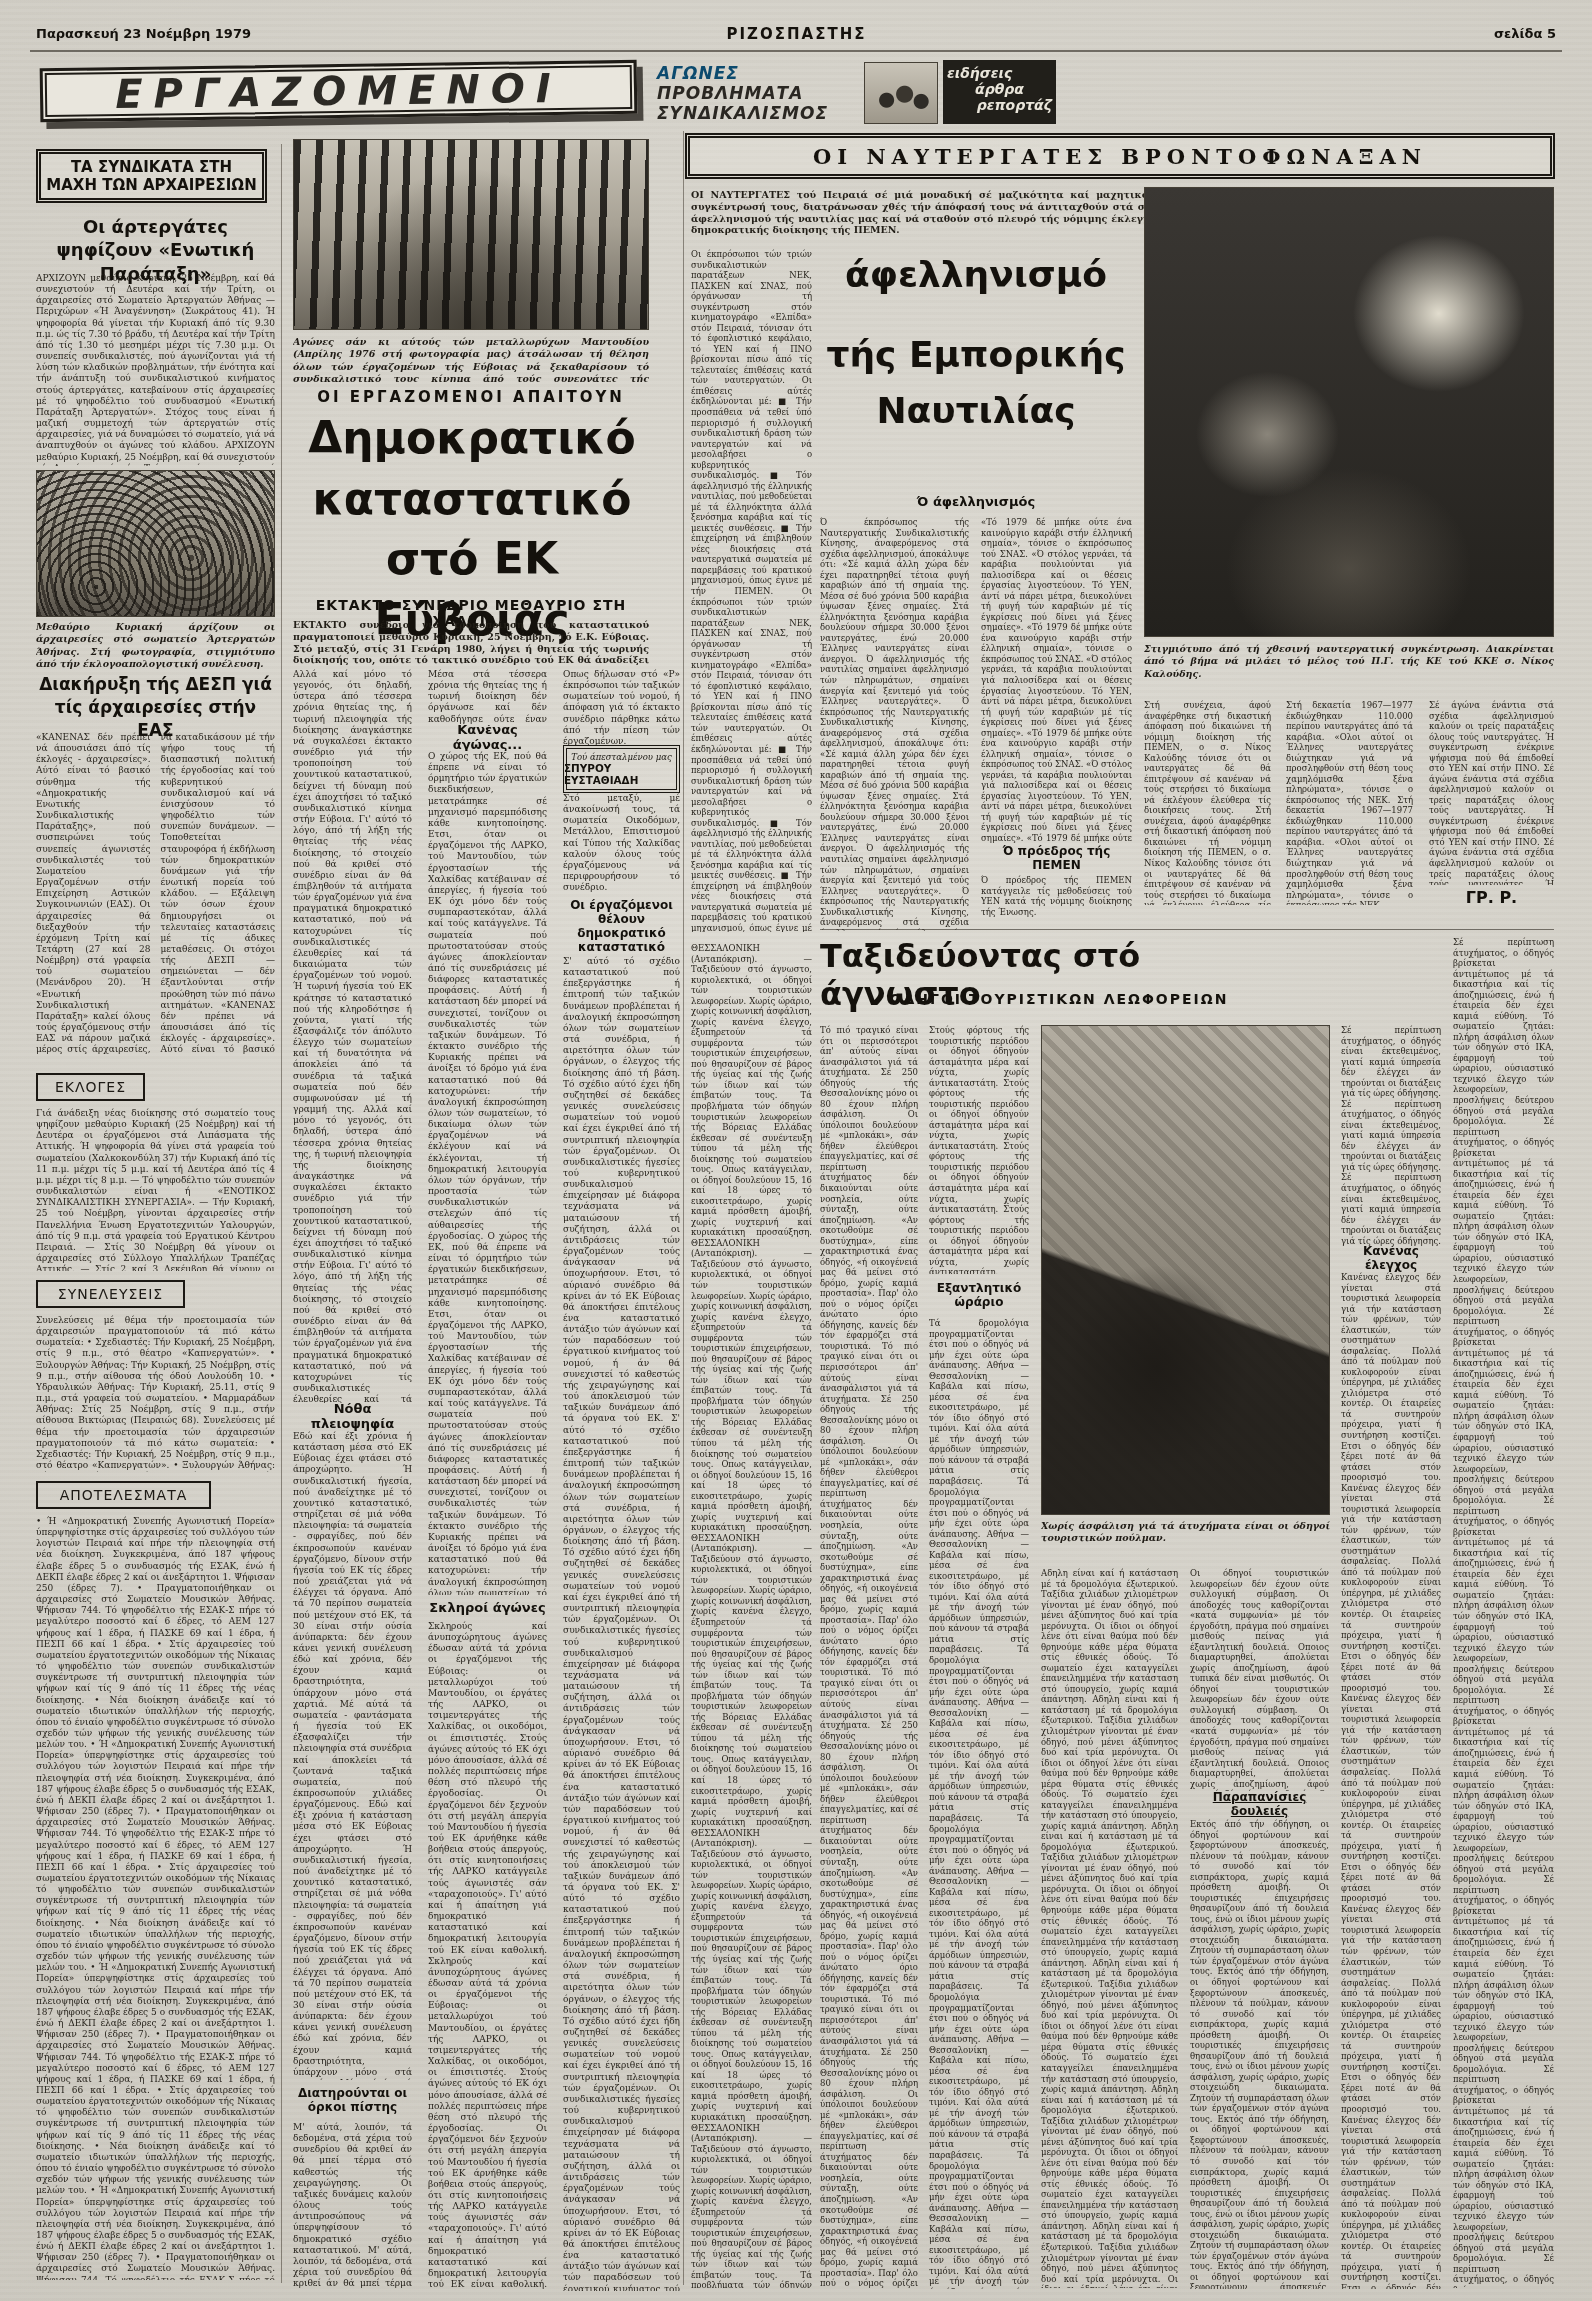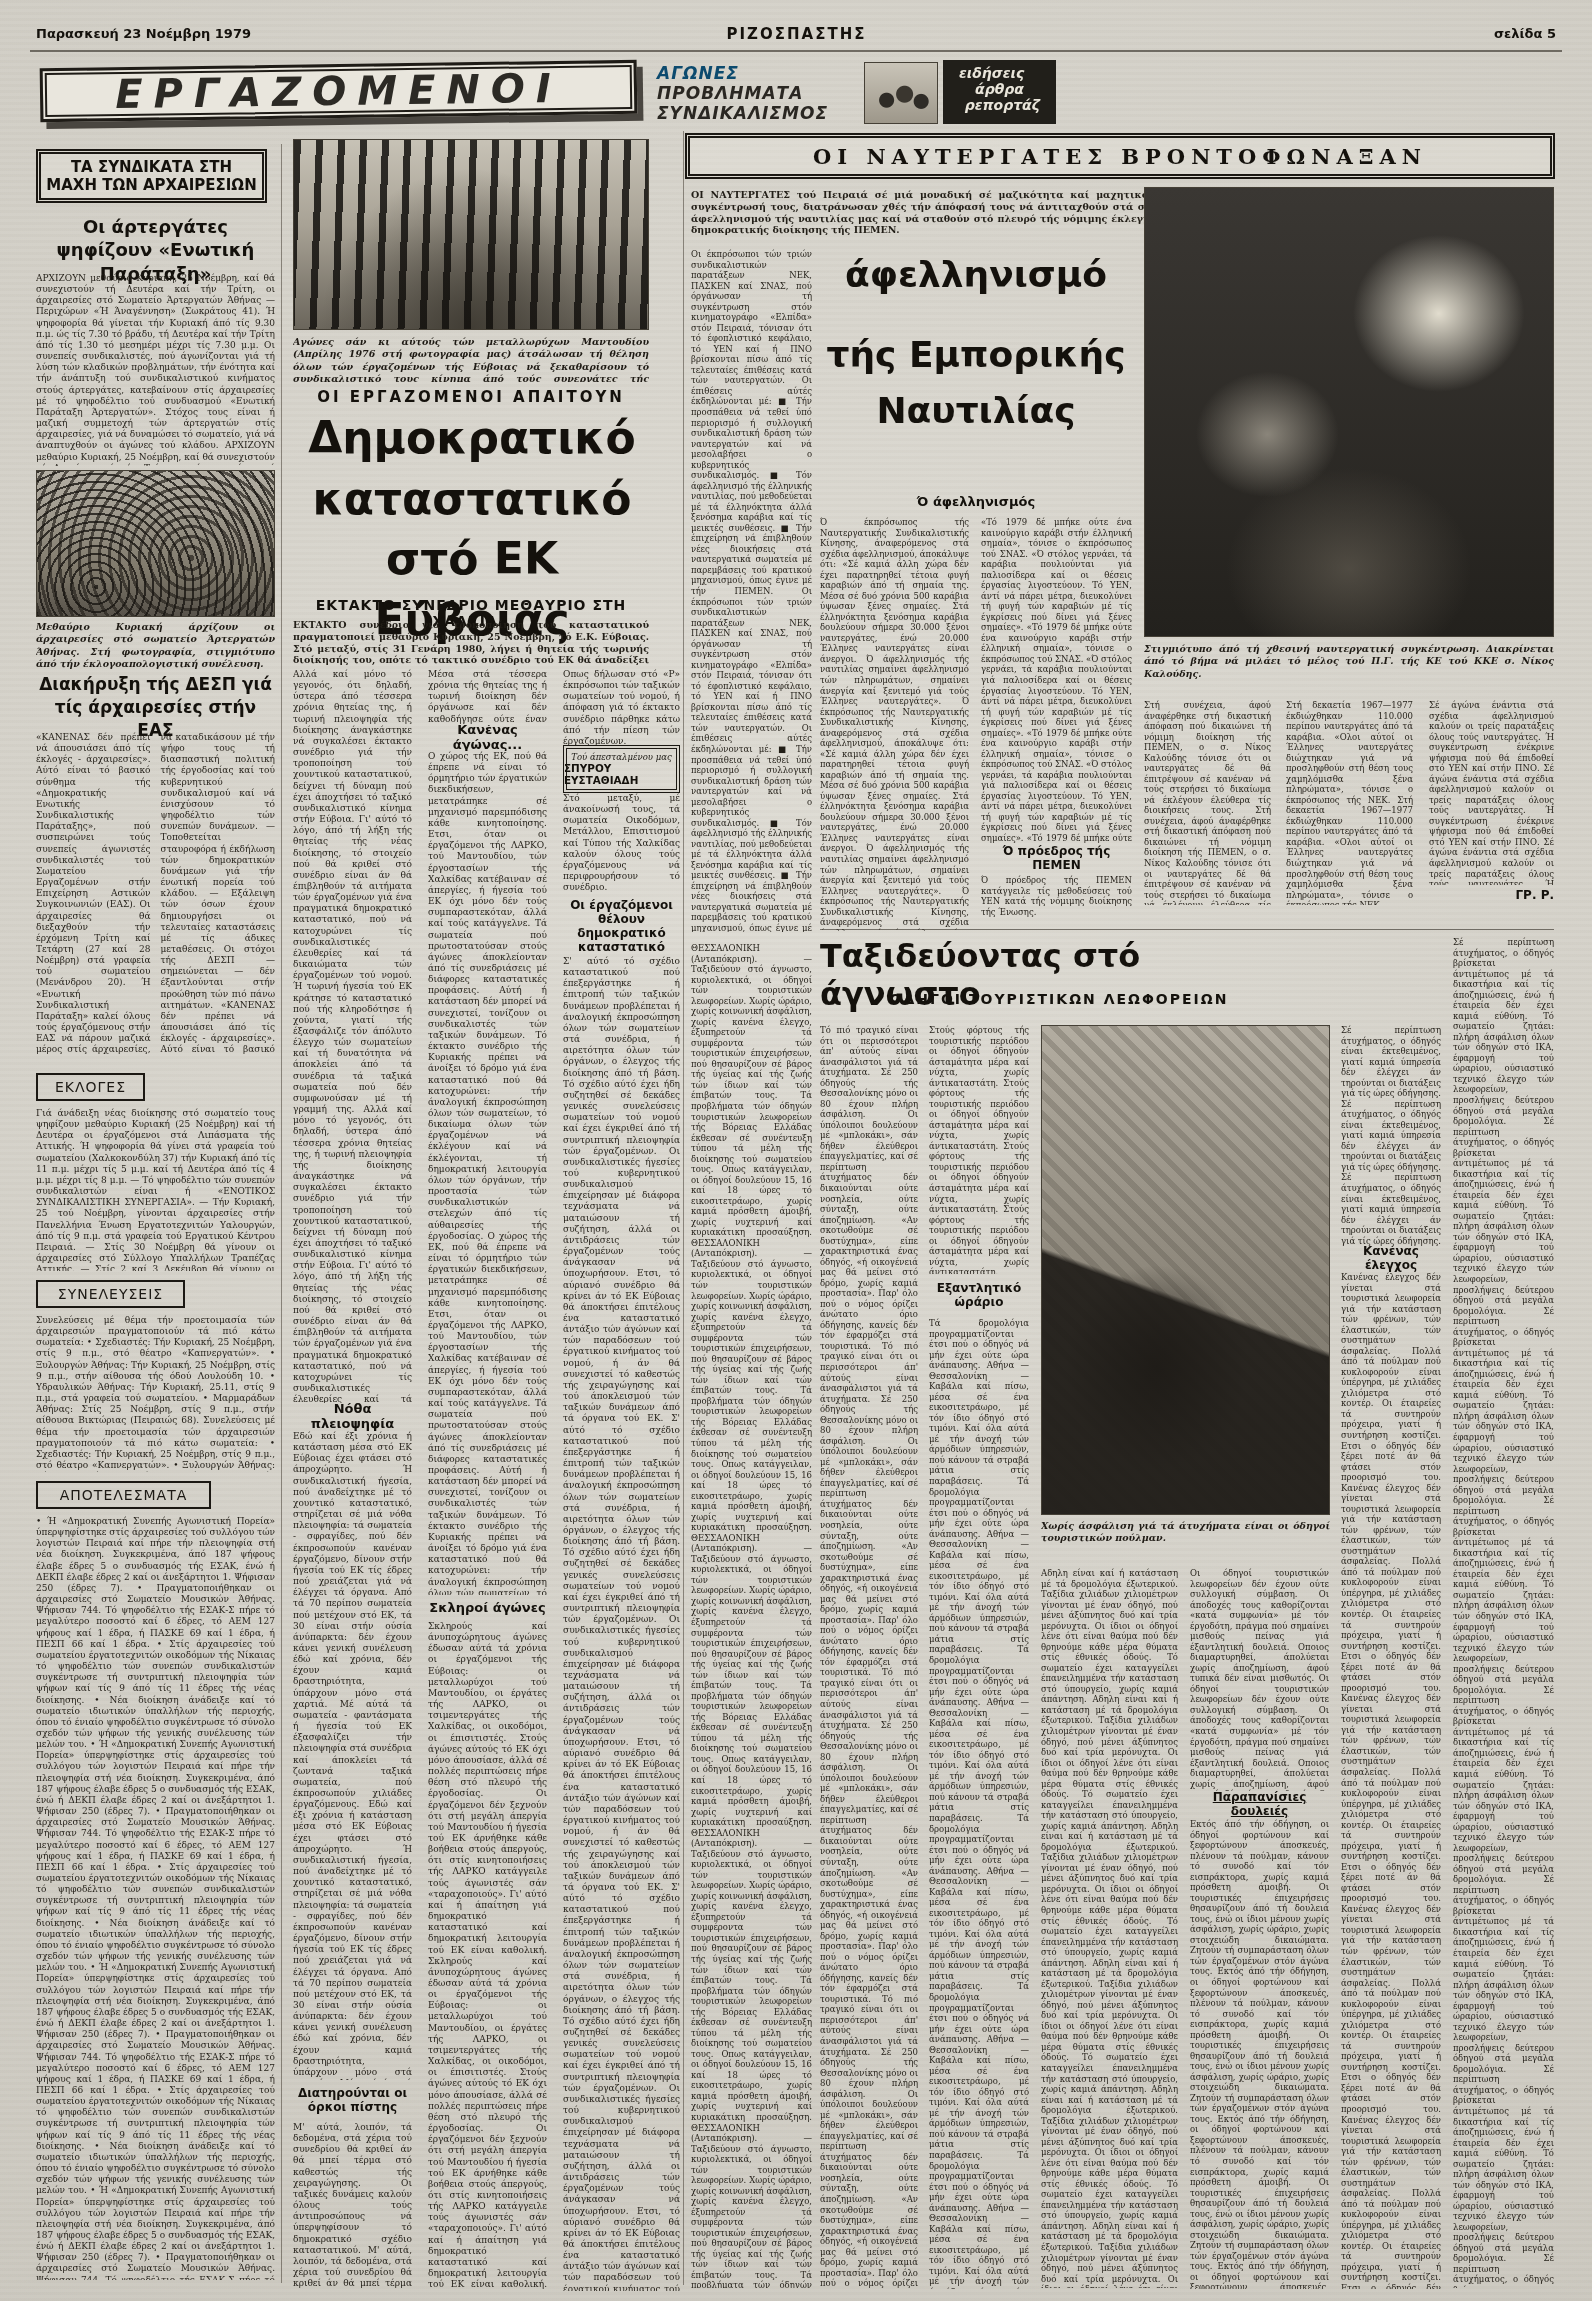--- a/index.html
+++ b/index.html
@@ -43,21 +43,21 @@
   <div class="b" style="left:657px;top:63px;width:199px;height:60px;">
     <div class="hl" style="font-size:17px;font-style:italic;letter-spacing:1px;color:#0c4a6e;">ΑΓΩΝΕΣ</div>
     <div class="hl" style="font-size:17px;font-style:italic;letter-spacing:1px;color:#2a2722;">ΠΡΟΒΛΗΜΑΤΑ</div>
     <div class="hl" style="font-size:17px;font-style:italic;letter-spacing:1px;color:#2a2722;">ΣΥΝΔΙΚΑΛΙΣΜΟΣ</div>
   </div>
   <div class="b photo" style="left:864px;top:62px;width:74px;height:62px;
        background:radial-gradient(circle at 30% 62%, #2e2b26 7px, transparent 8px),
                   radial-gradient(circle at 55% 52%, #3a362f 8px, transparent 9px),
                   radial-gradient(circle at 78% 64%, #2e2b26 7px, transparent 8px),
                   linear-gradient(180deg,#c9c4b8,#9d978a);"></div>
-  <div class="b" style="left:943px;top:60px;width:113px;height:64px;background:#211f1a;padding:5px 16px;box-sizing:border-box;">
+  <div class="b" style="left:943px;top:60px;width:113px;height:64px;background:#211f1a;padding:5px 4px;box-sizing:border-box;">
     <div style="font-family:'DejaVu Sans',sans-serif;font-weight:bold;font-style:italic;font-size:14px;color:#e9e5da;">ειδήσεις</div>
     <div style="font-family:'DejaVu Sans',sans-serif;font-weight:bold;font-style:italic;font-size:14px;color:#e9e5da;text-align:center;">άρθρα</div>
     <div style="font-family:'DejaVu Sans',sans-serif;font-weight:bold;font-style:italic;font-size:14px;color:#e9e5da;text-align:right;">ρεπορτάζ</div>
   </div>
 
   <div class="b vrule" style="left:281px;top:144px;height:2139px;"></div>
   <div class="b vrule" style="left:683px;top:131px;height:2154px;"></div>
 
   <div class="b boxed" style="left:36px;top:149px;width:231px;height:54px;">
     <span class="hl" style="font-size:15px;">ΤΑ ΣΥΝΔΙΚΑΤΑ ΣΤΗ</span>
@@ -145,21 +145,21 @@
   <div class="b txt s fillblock" style="left:820px;top:517px;width:149px;height:414px;">Ό έκπρόσωπος τής Ναυτεργατικής Συνδικαλιστικής Κίνησης, άναφερόμενος στά σχέδια άφελληνισμού, άποκάλυψε ότι: «Σέ καμιά άλλη χώρα δέν έχει παρατηρηθεί τέτοια φυγή καραβιών άπό τή σημαία της. Μέσα σέ δυό χρόνια 500 καράβια ύψωσαν ξένες σημαίες. Στά έλληνόκτητα ξενόσημα καράβια δουλεύουν σήμερα 30.000 ξένοι ναυτεργάτες, ένώ 20.000 Έλληνες ναυτεργάτες είναι άνεργοι. Ό άφελληνισμός τής ναυτιλίας σημαίνει άφελληνισμό τών πληρωμάτων, σημαίνει άνεργία καί ξενιτεμό γιά τούς Έλληνες ναυτεργάτες». Ό έκπρόσωπος τής Ναυτεργατικής Συνδικαλιστικής Κίνησης, άναφερόμενος στά σχέδια άφελληνισμού, άποκάλυψε ότι: «Σέ καμιά άλλη χώρα δέν έχει παρατηρηθεί τέτοια φυγή καραβιών άπό τή σημαία της. Μέσα σέ δυό χρόνια 500 καράβια ύψωσαν ξένες σημαίες. Στά έλληνόκτητα ξενόσημα καράβια δουλεύουν σήμερα 30.000 ξένοι ναυτεργάτες, ένώ 20.000 Έλληνες ναυτεργάτες είναι άνεργοι. Ό άφελληνισμός τής ναυτιλίας σημαίνει άφελληνισμό τών πληρωμάτων, σημαίνει άνεργία καί ξενιτεμό γιά τούς Έλληνες ναυτεργάτες». Ό έκπρόσωπος τής Ναυτεργατικής Συνδικαλιστικής Κίνησης, άναφερόμενος στά σχέδια άφελληνισμού, άποκάλυψε ότι: «Σέ καμιά άλλη χώρα δέν έχει παρατηρηθεί τέτοια φυγή καραβιών άπό τή σημαία της. Μέσα σέ δυό χρόνια 500 καράβια ύψωσαν ξένες σημαίες. Στά έλληνόκτητα ξενόσημα καράβια δουλεύουν σήμερα 30.000 ξένοι ναυτεργάτες, ένώ 20.000 Έλληνες ναυτεργάτες είναι άνεργοι. Ό άφελληνισμός τής ναυτιλίας σημαίνει άφελληνισμό τών πληρωμάτων, σημαίνει άνεργία καί ξενιτεμό γιά τούς Έλληνες ναυτεργάτες».</div>
   <div class="b col" style="left:981px;top:517px;width:151px;height:414px;">
     <div class="txt s fillblock" style="height:326px;">«Τό 1979 δέ μπήκε ούτε ένα καινούργιο καράβι στήν έλληνική σημαία», τόνισε ο έκπρόσωπος τού ΣΝΑΣ. «Ό στόλος γερνάει, τά καράβια πουλιούνται γιά παλιοσίδερα καί οι θέσεις έργασίας λιγοστεύουν. Τό ΥΕΝ, άντί νά πάρει μέτρα, διευκολύνει τή φυγή τών καραβιών μέ τίς έγκρίσεις πού δίνει γιά ξένες σημαίες». «Τό 1979 δέ μπήκε ούτε ένα καινούργιο καράβι στήν έλληνική σημαία», τόνισε ο έκπρόσωπος τού ΣΝΑΣ. «Ό στόλος γερνάει, τά καράβια πουλιούνται γιά παλιοσίδερα καί οι θέσεις έργασίας λιγοστεύουν. Τό ΥΕΝ, άντί νά πάρει μέτρα, διευκολύνει τή φυγή τών καραβιών μέ τίς έγκρίσεις πού δίνει γιά ξένες σημαίες». «Τό 1979 δέ μπήκε ούτε ένα καινούργιο καράβι στήν έλληνική σημαία», τόνισε ο έκπρόσωπος τού ΣΝΑΣ. «Ό στόλος γερνάει, τά καράβια πουλιούνται γιά παλιοσίδερα καί οι θέσεις έργασίας λιγοστεύουν. Τό ΥΕΝ, άντί νά πάρει μέτρα, διευκολύνει τή φυγή τών καραβιών μέ τίς έγκρίσεις πού δίνει γιά ξένες σημαίες». «Τό 1979 δέ μπήκε ούτε ένα καινούργιο καράβι στήν έλληνική σημαία», τόνισε ο έκπρόσωπος τού ΣΝΑΣ. «Ό στόλος γερνάει, τά καράβια πουλιούνται γιά παλιοσίδερα καί οι θέσεις έργασίας λιγοστεύουν. Τό ΥΕΝ, άντί νά πάρει μέτρα, διευκολύνει τή φυγή τών καραβιών μέ τίς έγκρίσεις πού δίνει γιά ξένες σημαίες».</div>
     <div class="sub" style="height:32px;font-size:12px;">Ό πρόεδρος τής ΠΕΜΕΝ</div>
     <div class="txt s fillblock" style="height:56px;">Ό πρόεδρος τής ΠΕΜΕΝ κατάγγειλε τίς μεθοδεύσεις τού ΥΕΝ κατά τής νόμιμης διοίκησης τής Ένωσης.</div>
   </div>
 
   <div class="b txt s fillblock" style="left:1144px;top:700px;width:127px;height:205px;">Στή συνέχεια, άφού άναφέρθηκε στή δικαστική άπόφαση πού δικαιώνει τή νόμιμη διοίκηση τής ΠΕΜΕΝ, ο σ. Νίκος Καλούδης τόνισε ότι οι ναυτεργάτες δέ θά έπιτρέψουν σέ κανέναν νά τούς στερήσει τό δικαίωμα νά έκλέγουν έλεύθερα τίς διοικήσεις τους. Στή συνέχεια, άφού άναφέρθηκε στή δικαστική άπόφαση πού δικαιώνει τή νόμιμη διοίκηση τής ΠΕΜΕΝ, ο σ. Νίκος Καλούδης τόνισε ότι οι ναυτεργάτες δέ θά έπιτρέψουν σέ κανέναν νά τούς στερήσει τό δικαίωμα νά έκλέγουν έλεύθερα τίς διοικήσεις τους.</div>
   <div class="b txt s fillblock" style="left:1286px;top:700px;width:127px;height:205px;">Στή δεκαετία 1967—1977 έκδιώχθηκαν 110.000 περίπου ναυτεργάτες άπό τά καράβια. «Ολοι αύτοί οι Έλληνες ναυτεργάτες διώχτηκαν γιά νά προσληφθούν στή θέση τους χαμηλόμισθα ξένα πληρώματα», τόνισε ο έκπρόσωπος τής ΝΕΚ. Στή δεκαετία 1967—1977 έκδιώχθηκαν 110.000 περίπου ναυτεργάτες άπό τά καράβια. «Ολοι αύτοί οι Έλληνες ναυτεργάτες διώχτηκαν γιά νά προσληφθούν στή θέση τους χαμηλόμισθα ξένα πληρώματα», τόνισε ο έκπρόσωπος τής ΝΕΚ.</div>
   <div class="b txt s fillblock" style="left:1429px;top:700px;width:125px;height:185px;">Σέ άγώνα ένάντια στά σχέδια άφελληνισμού καλούν οι τρείς παρατάξεις όλους τούς ναυτεργάτες. Ή συγκέντρωση ένέκρινε ψήφισμα πού θά έπιδοθεί στό ΥΕΝ καί στήν ΠΝΟ. Σέ άγώνα ένάντια στά σχέδια άφελληνισμού καλούν οι τρείς παρατάξεις όλους τούς ναυτεργάτες. Ή συγκέντρωση ένέκρινε ψήφισμα πού θά έπιδοθεί στό ΥΕΝ καί στήν ΠΝΟ. Σέ άγώνα ένάντια στά σχέδια άφελληνισμού καλούν οι τρείς παρατάξεις όλους τούς ναυτεργάτες. Ή συγκέντρωση ένέκρινε ψήφισμα πού θά έπιδοθεί στό ΥΕΝ καί στήν ΠΝΟ.</div>
-  <div class="b hl" style="left:1429px;top:888px;width:125px;font-size:12px;text-align:right;">ΓΡ. Ρ.</div>
+  <div class="b hl" style="left:1429px;top:888px;width:125px;font-size:16px;text-align:center;">ΓΡ. Ρ.</div>
 
   <div class="b hrule" style="left:820px;top:929px;width:734px;"></div>
 
   <div class="b hl" style="left:820px;top:937px;width:478px;height:46px;font-size:32px;">Ταξιδεύοντας στό άγνωστο</div>
   <div class="b hl" style="left:820px;top:991px;width:478px;font-size:14px;text-align:center;letter-spacing:2px;">ΟΔΗΓΟΙ ΤΟΥΡΙΣΤΙΚΩΝ ΛΕΩΦΟΡΕΙΩΝ</div>
 
   <div class="b txt s fillblock" style="left:691px;top:943px;width:121px;height:1345px;">ΘΕΣΣΑΛΟΝΙΚΗ (Ανταπόκριση). — Ταξιδεύουν στό άγνωστο, κυριολεκτικά, οι όδηγοί τών τουριστικών λεωφορείων. Χωρίς ώράριο, χωρίς κοινωνική άσφάλιση, χωρίς κανένα έλεγχο, έξυπηρετούν τά συμφέροντα τών τουριστικών έπιχειρήσεων, πού θησαυρίζουν σέ βάρος τής ύγείας καί τής ζωής τών ίδιων καί τών έπιβατών τους. Τά προβλήματα τών όδηγών τουριστικών λεωφορείων τής Βόρειας Ελλάδας έκθεσαν σέ συνέντευξη τύπου τά μέλη τής διοίκησης τού σωματείου τους. Οπως κατάγγειλαν, οι όδηγοί δουλεύουν 15, 16 καί 18 ώρες τό εικοσιτετράωρο, χωρίς καμιά πρόσθετη άμοιβή, χωρίς νυχτερινή καί κυριακάτικη προσαύξηση. ΘΕΣΣΑΛΟΝΙΚΗ (Ανταπόκριση). — Ταξιδεύουν στό άγνωστο, κυριολεκτικά, οι όδηγοί τών τουριστικών λεωφορείων. Χωρίς ώράριο, χωρίς κοινωνική άσφάλιση, χωρίς κανένα έλεγχο, έξυπηρετούν τά συμφέροντα τών τουριστικών έπιχειρήσεων, πού θησαυρίζουν σέ βάρος τής ύγείας καί τής ζωής τών ίδιων καί τών έπιβατών τους. Τά προβλήματα τών όδηγών τουριστικών λεωφορείων τής Βόρειας Ελλάδας έκθεσαν σέ συνέντευξη τύπου τά μέλη τής διοίκησης τού σωματείου τους. Οπως κατάγγειλαν, οι όδηγοί δουλεύουν 15, 16 καί 18 ώρες τό εικοσιτετράωρο, χωρίς καμιά πρόσθετη άμοιβή, χωρίς νυχτερινή καί κυριακάτικη προσαύξηση. ΘΕΣΣΑΛΟΝΙΚΗ (Ανταπόκριση). — Ταξιδεύουν στό άγνωστο, κυριολεκτικά, οι όδηγοί τών τουριστικών λεωφορείων. Χωρίς ώράριο, χωρίς κοινωνική άσφάλιση, χωρίς κανένα έλεγχο, έξυπηρετούν τά συμφέροντα τών τουριστικών έπιχειρήσεων, πού θησαυρίζουν σέ βάρος τής ύγείας καί τής ζωής τών ίδιων καί τών έπιβατών τους. Τά προβλήματα τών όδηγών τουριστικών λεωφορείων τής Βόρειας Ελλάδας έκθεσαν σέ συνέντευξη τύπου τά μέλη τής διοίκησης τού σωματείου τους. Οπως κατάγγειλαν, οι όδηγοί δουλεύουν 15, 16 καί 18 ώρες τό εικοσιτετράωρο, χωρίς καμιά πρόσθετη άμοιβή, χωρίς νυχτερινή καί κυριακάτικη προσαύξηση. ΘΕΣΣΑΛΟΝΙΚΗ (Ανταπόκριση). — Ταξιδεύουν στό άγνωστο, κυριολεκτικά, οι όδηγοί τών τουριστικών λεωφορείων. Χωρίς ώράριο, χωρίς κοινωνική άσφάλιση, χωρίς κανένα έλεγχο, έξυπηρετούν τά συμφέροντα τών τουριστικών έπιχειρήσεων, πού θησαυρίζουν σέ βάρος τής ύγείας καί τής ζωής τών ίδιων καί τών έπιβατών τους. Τά προβλήματα τών όδηγών τουριστικών λεωφορείων τής Βόρειας Ελλάδας έκθεσαν σέ συνέντευξη τύπου τά μέλη τής διοίκησης τού σωματείου τους. Οπως κατάγγειλαν, οι όδηγοί δουλεύουν 15, 16 καί 18 ώρες τό εικοσιτετράωρο, χωρίς καμιά πρόσθετη άμοιβή, χωρίς νυχτερινή καί κυριακάτικη προσαύξηση. ΘΕΣΣΑΛΟΝΙΚΗ (Ανταπόκριση). — Ταξιδεύουν στό άγνωστο, κυριολεκτικά, οι όδηγοί τών τουριστικών λεωφορείων. Χωρίς ώράριο, χωρίς κοινωνική άσφάλιση, χωρίς κανένα έλεγχο, έξυπηρετούν τά συμφέροντα τών τουριστικών έπιχειρήσεων, πού θησαυρίζουν σέ βάρος τής ύγείας καί τής ζωής τών ίδιων καί τών έπιβατών τους. Τά προβλήματα τών όδηγών τουριστικών λεωφορείων τής Βόρειας Ελλάδας έκθεσαν σέ συνέντευξη τύπου τά μέλη τής διοίκησης τού σωματείου τους. Οπως κατάγγειλαν, οι όδηγοί δουλεύουν 15, 16 καί 18 ώρες τό εικοσιτετράωρο, χωρίς καμιά πρόσθετη άμοιβή, χωρίς νυχτερινή καί κυριακάτικη προσαύξηση.</div>
   <div class="b txt s fillblock" style="left:820px;top:1025px;width:98px;height:1264px;">Τό πιό τραγικό είναι ότι οι περισσότεροι άπ' αύτούς είναι άνασφάλιστοι γιά τά άτυχήματα. Σέ 250 όδηγούς τής Θεσσαλονίκης μόνο οι 80 έχουν πλήρη άσφάλιση. Οι ύπόλοιποι δουλεύουν μέ «μπλοκάκι», σάν δήθεν έλεύθεροι έπαγγελματίες, καί σέ περίπτωση άτυχήματος δέν δικαιούνται ούτε νοσηλεία, ούτε σύνταξη, ούτε άποζημίωση. «Αν σκοτωθούμε σέ δυστύχημα», είπε χαρακτηριστικά ένας όδηγός, «ή οικογένειά μας θά μείνει στό δρόμο, χωρίς καμιά προστασία». Παρ' όλο πού ο νόμος όρίζει άνώτατο όριο όδήγησης, κανείς δέν τόν έφαρμόζει στά τουριστικά. Τό πιό τραγικό είναι ότι οι περισσότεροι άπ' αύτούς είναι άνασφάλιστοι γιά τά άτυχήματα. Σέ 250 όδηγούς τής Θεσσαλονίκης μόνο οι 80 έχουν πλήρη άσφάλιση. Οι ύπόλοιποι δουλεύουν μέ «μπλοκάκι», σάν δήθεν έλεύθεροι έπαγγελματίες, καί σέ περίπτωση άτυχήματος δέν δικαιούνται ούτε νοσηλεία, ούτε σύνταξη, ούτε άποζημίωση. «Αν σκοτωθούμε σέ δυστύχημα», είπε χαρακτηριστικά ένας όδηγός, «ή οικογένειά μας θά μείνει στό δρόμο, χωρίς καμιά προστασία». Παρ' όλο πού ο νόμος όρίζει άνώτατο όριο όδήγησης, κανείς δέν τόν έφαρμόζει στά τουριστικά. Τό πιό τραγικό είναι ότι οι περισσότεροι άπ' αύτούς είναι άνασφάλιστοι γιά τά άτυχήματα. Σέ 250 όδηγούς τής Θεσσαλονίκης μόνο οι 80 έχουν πλήρη άσφάλιση. Οι ύπόλοιποι δουλεύουν μέ «μπλοκάκι», σάν δήθεν έλεύθεροι έπαγγελματίες, καί σέ περίπτωση άτυχήματος δέν δικαιούνται ούτε νοσηλεία, ούτε σύνταξη, ούτε άποζημίωση. «Αν σκοτωθούμε σέ δυστύχημα», είπε χαρακτηριστικά ένας όδηγός, «ή οικογένειά μας θά μείνει στό δρόμο, χωρίς καμιά προστασία». Παρ' όλο πού ο νόμος όρίζει άνώτατο όριο όδήγησης, κανείς δέν τόν έφαρμόζει στά τουριστικά. Τό πιό τραγικό είναι ότι οι περισσότεροι άπ' αύτούς είναι άνασφάλιστοι γιά τά άτυχήματα. Σέ 250 όδηγούς τής Θεσσαλονίκης μόνο οι 80 έχουν πλήρη άσφάλιση. Οι ύπόλοιποι δουλεύουν μέ «μπλοκάκι», σάν δήθεν έλεύθεροι έπαγγελματίες, καί σέ περίπτωση άτυχήματος δέν δικαιούνται ούτε νοσηλεία, ούτε σύνταξη, ούτε άποζημίωση. «Αν σκοτωθούμε σέ δυστύχημα», είπε χαρακτηριστικά ένας όδηγός, «ή οικογένειά μας θά μείνει στό δρόμο, χωρίς καμιά προστασία». Παρ' όλο πού ο νόμος όρίζει άνώτατο όριο όδήγησης, κανείς δέν τόν έφαρμόζει στά τουριστικά.</div>
   <div class="b col" style="left:929px;top:1025px;width:100px;height:1264px;">
     <div class="txt s fillblock" style="height:249px;">Στούς φόρτους τής τουριστικής περιόδου οι όδηγοί όδηγούν άσταμάτητα μέρα καί νύχτα, χωρίς άντικαταστάτη. Στούς φόρτους τής τουριστικής περιόδου οι όδηγοί όδηγούν άσταμάτητα μέρα καί νύχτα, χωρίς άντικαταστάτη. Στούς φόρτους τής τουριστικής περιόδου οι όδηγοί όδηγούν άσταμάτητα μέρα καί νύχτα, χωρίς άντικαταστάτη. Στούς φόρτους τής τουριστικής περιόδου οι όδηγοί όδηγούν άσταμάτητα μέρα καί νύχτα, χωρίς άντικαταστάτη.</div>

